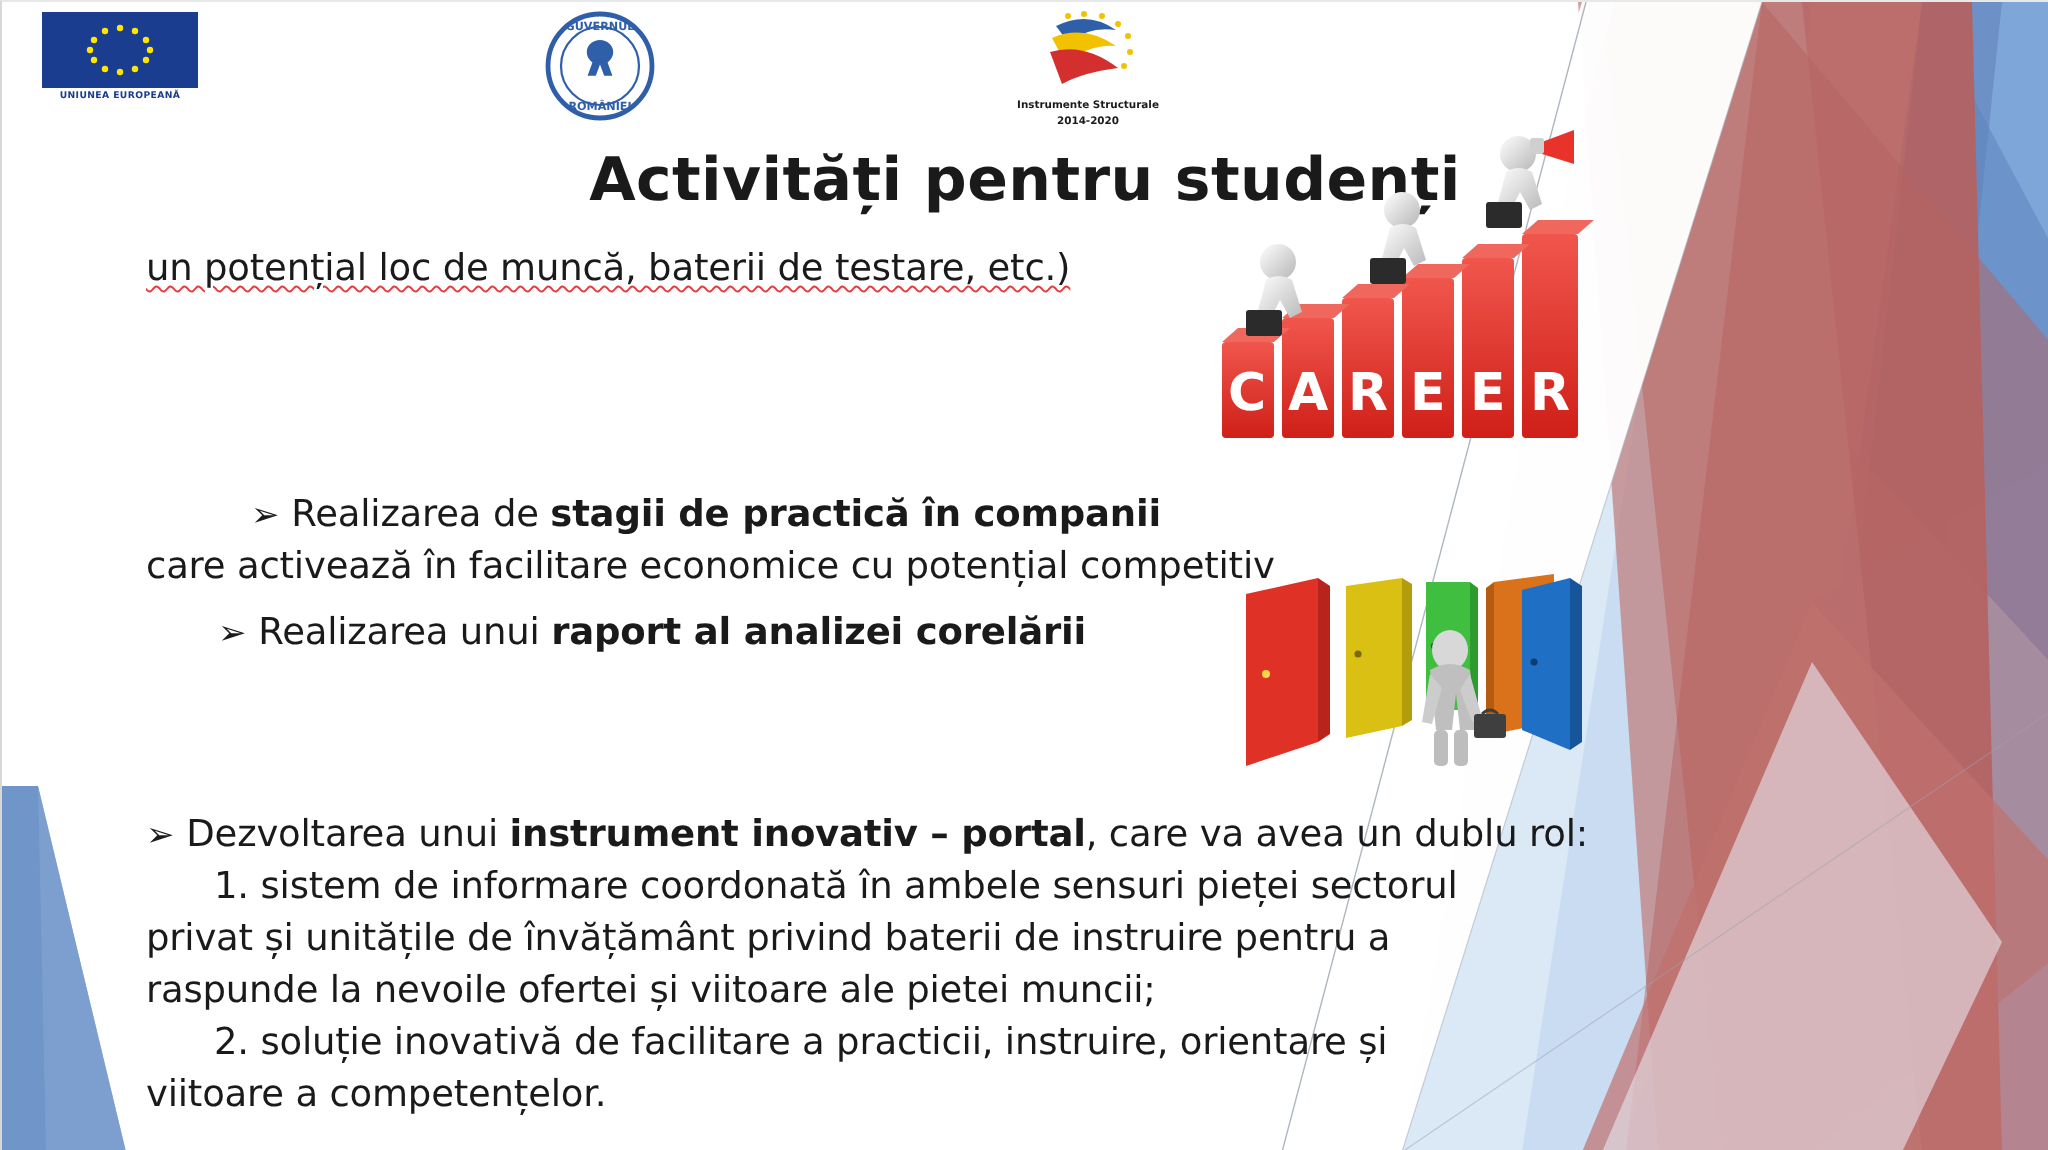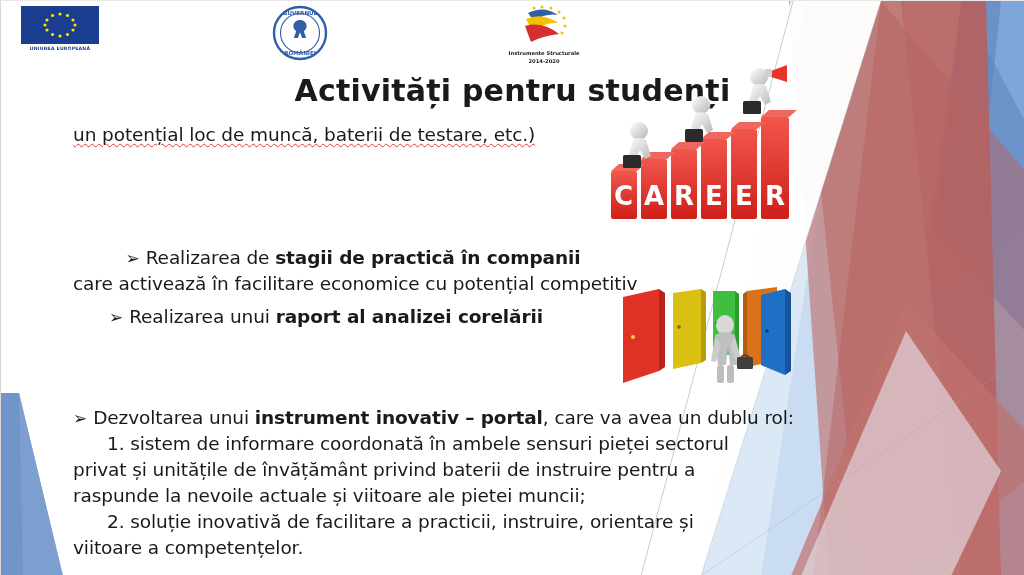--- a/index.html
+++ b/index.html
@@ -331,21 +331,21 @@
 
   <div class="block b4">
     <div class="line">
       <span class="bullet-arrow">➢</span><span>Dezvoltarea unui </span><span class="bold">instrument inovativ – portal</span><span>, care va avea un dublu rol:</span>
     </div>
     <div class="line">
       <span class="indent"></span><span>1.</span>
       <span>sistem de informare coordonată în ambele sensuri pieței sectorul</span>
     </div>
     <div class="line">privat și unitățile de învățământ privind baterii de instruire pentru a</div>
-    <div class="line">raspunde la nevoile actuale și viitoare ale pietei muncii;</div>
+    <div class="line">raspunde la nevoile ofertei și viitoare ale pietei muncii;</div>
     <div class="line">
       <span class="indent"></span><span>2.</span>
       <span>soluție inovativă de facilitare a practicii, instruire, orientare și</span>
     </div>
     <div class="line">viitoare a competențelor.</div>
   </div>
 
 </div>
 
 </body></html>

